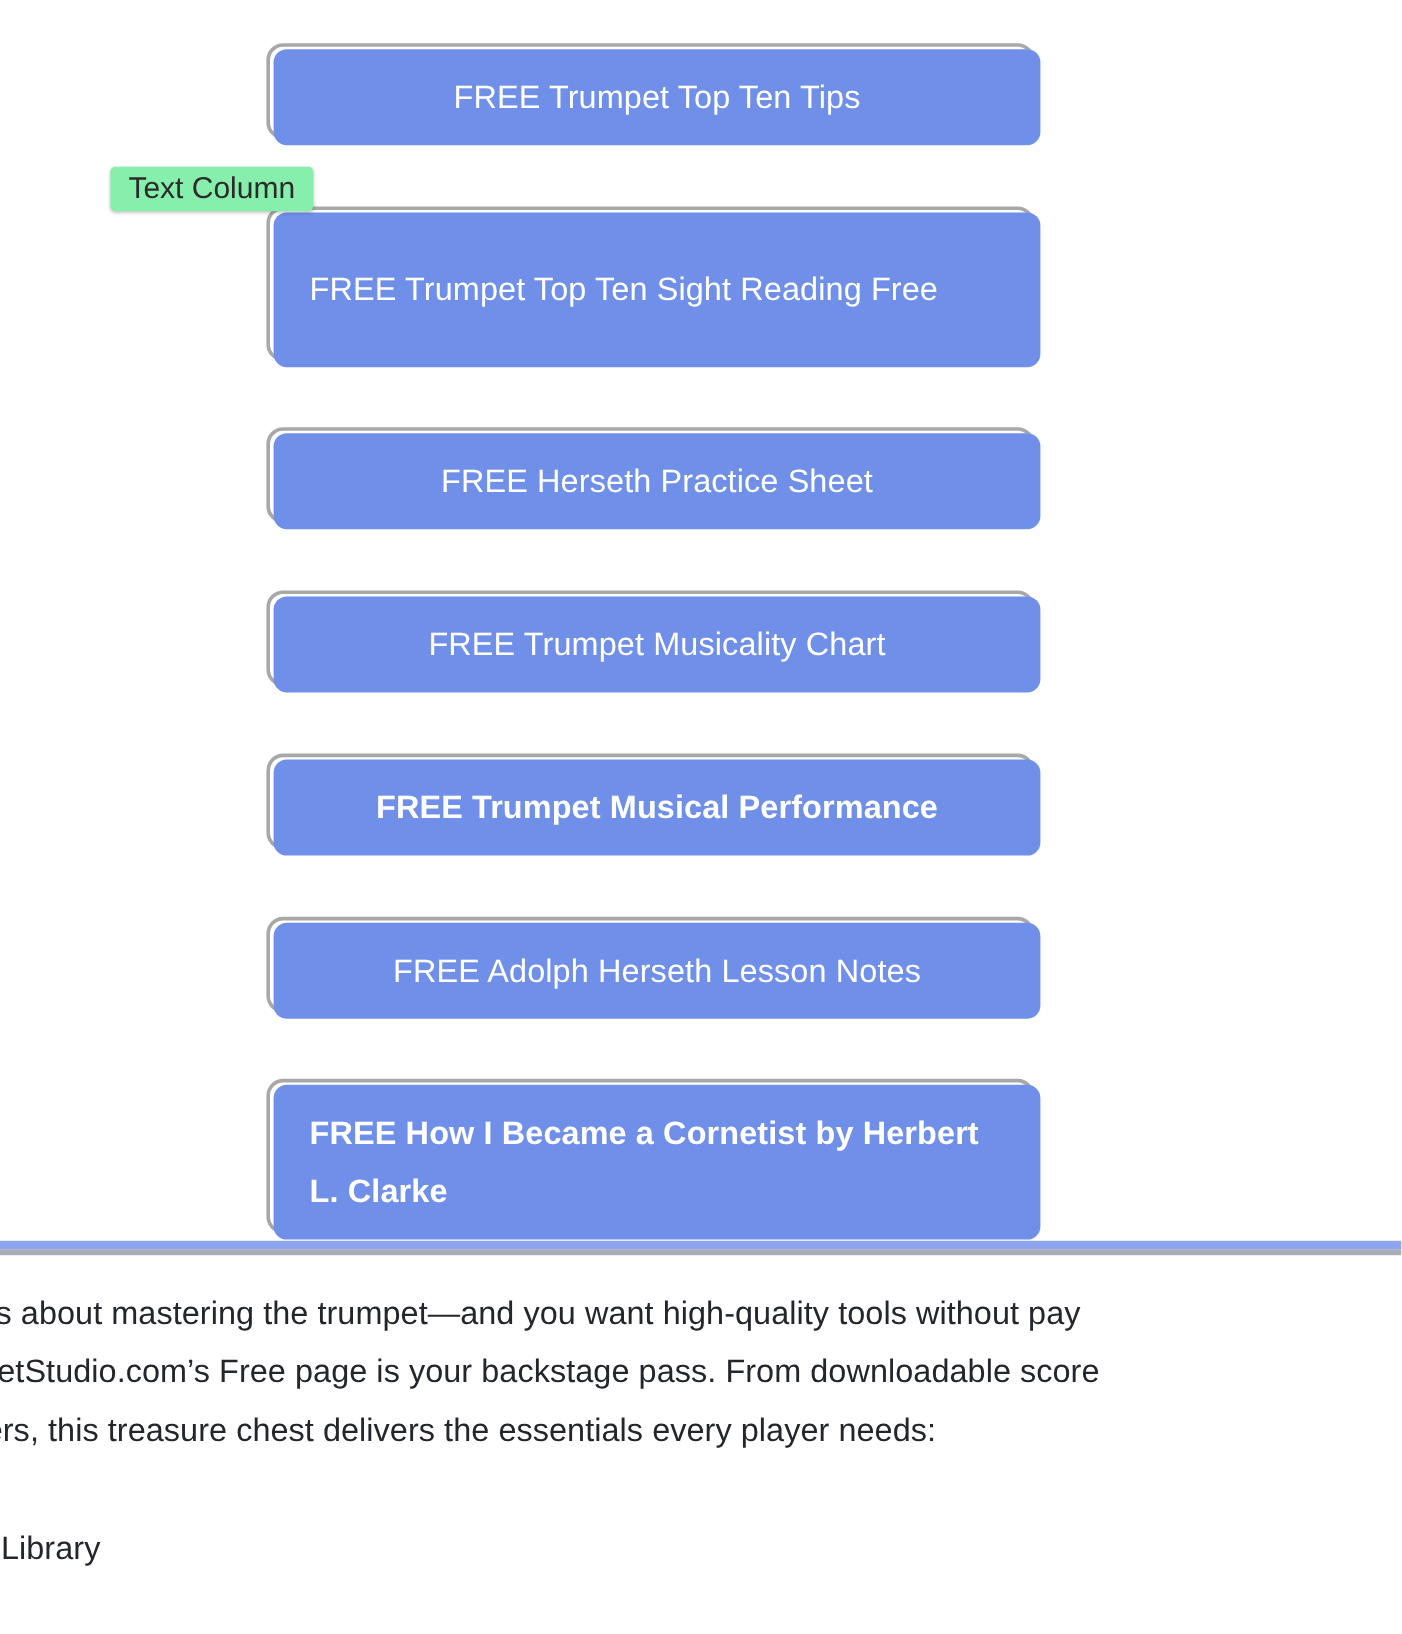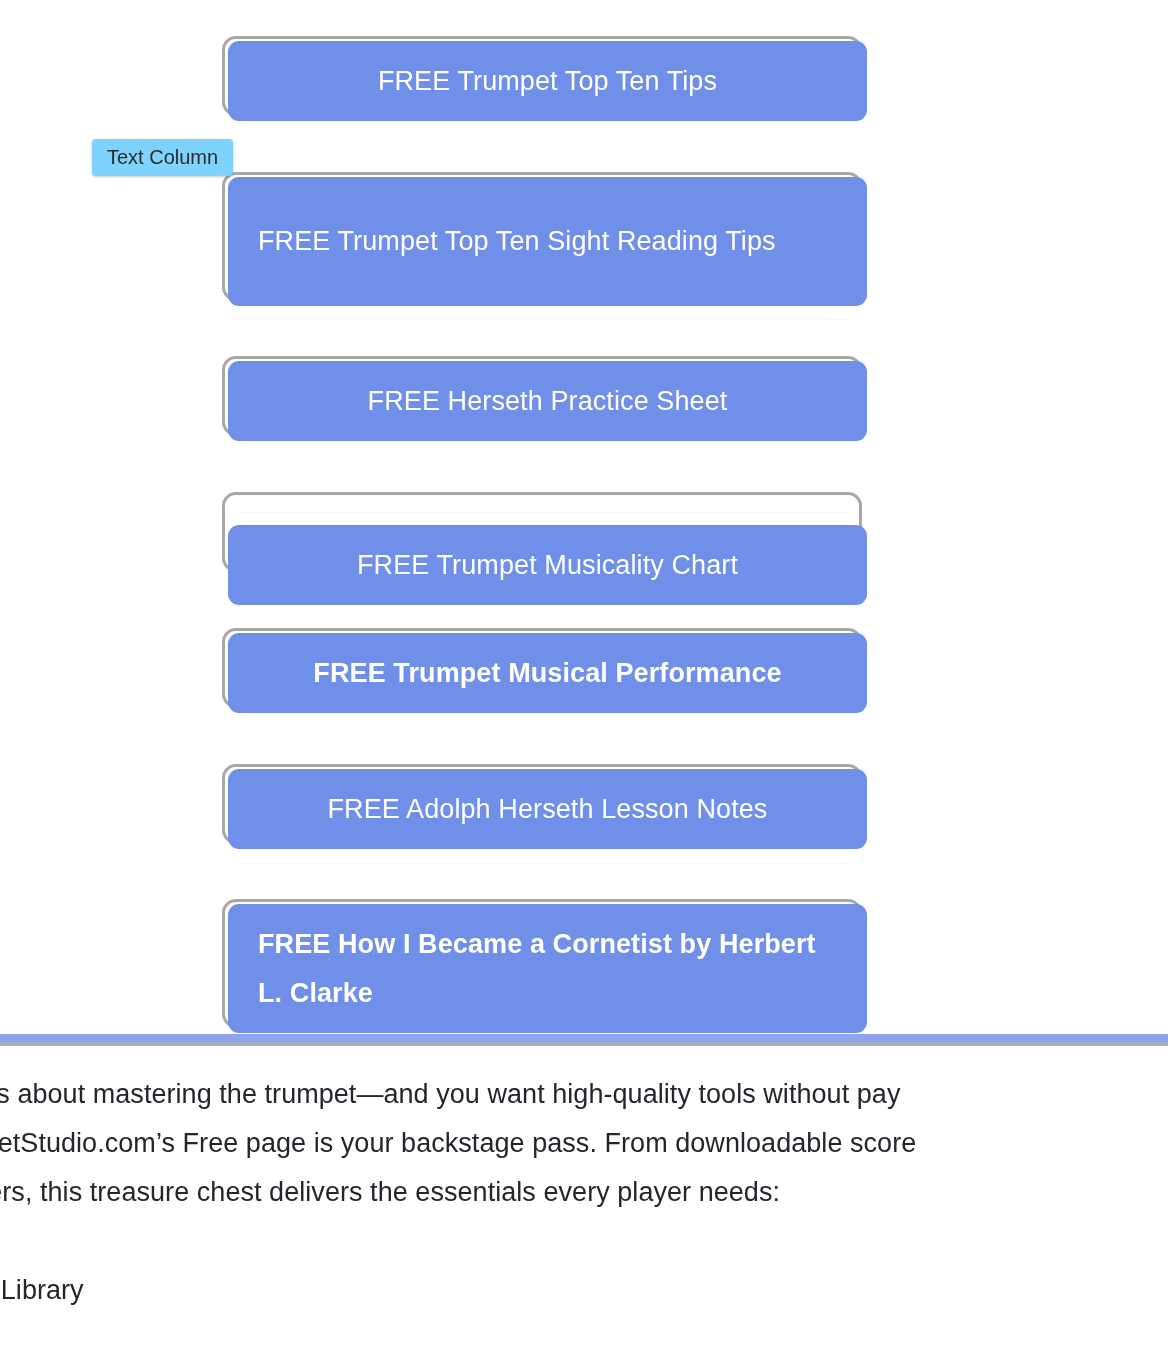--- a/index.html
+++ b/index.html
@@ -74,24 +74,24 @@
 
   
   .text-column-badge {
     position: absolute;
     left: 92px;
     top: 139px;
     height: 37px;
     padding: 0 15px;
     display: flex;
     align-items: center;
-    background: #7dd3fc;
+    background: #86efac;
     border-radius: 4px;
     color: #2b2b2b;
-    font-size: 20px;
+    font-size: 25px;
     line-height: 37px;
     box-shadow: 0 1px 3px rgba(0,0,0,0.22);
     z-index: 30;
     white-space: nowrap;
   }
 
   
   .divider {
     position: absolute;
     left: 0;
@@ -132,31 +132,31 @@
 
   <div class="button-region">
 
     <div class="btn-wrap" style="top:36px;">
       <div class="btn-outline" style="height:80px;"></div>
       <button class="btn" style="height:80px;">FREE Trumpet Top Ten Tips</button>
     </div>
 
     <div class="btn-wrap" style="top:172px;">
       <div class="btn-outline" style="height:129px;"></div>
-      <button class="btn multiline" style="height:129px;">FREE Trumpet Top Ten Sight Reading Tips</button>
+      <button class="btn multiline" style="height:129px;">FREE Trumpet Top Ten Sight Reading Free</button>
     </div>
 
     <div class="btn-wrap" style="top:356px;">
       <div class="btn-outline" style="height:80px;"></div>
       <button class="btn" style="height:80px;">FREE Herseth Practice Sheet</button>
     </div>
 
     <div class="btn-wrap" style="top:492px;">
       <div class="btn-outline" style="height:80px;"></div>
-      <button class="btn" style="height:80px;margin-top:28px;">FREE Trumpet Musicality Chart</button>
+      <button class="btn" style="height:80px;">FREE Trumpet Musicality Chart</button>
     </div>
 
     <div class="btn-wrap" style="top:628px;">
       <div class="btn-outline" style="height:80px;"></div>
       <button class="btn" style="height:80px;font-weight:bold;">FREE Trumpet Musical Performance</button>
     </div>
 
     <div class="btn-wrap" style="top:764px;">
       <div class="btn-outline" style="height:80px;"></div>
       <button class="btn" style="height:80px;">FREE Adolph Herseth Lesson Notes</button>

